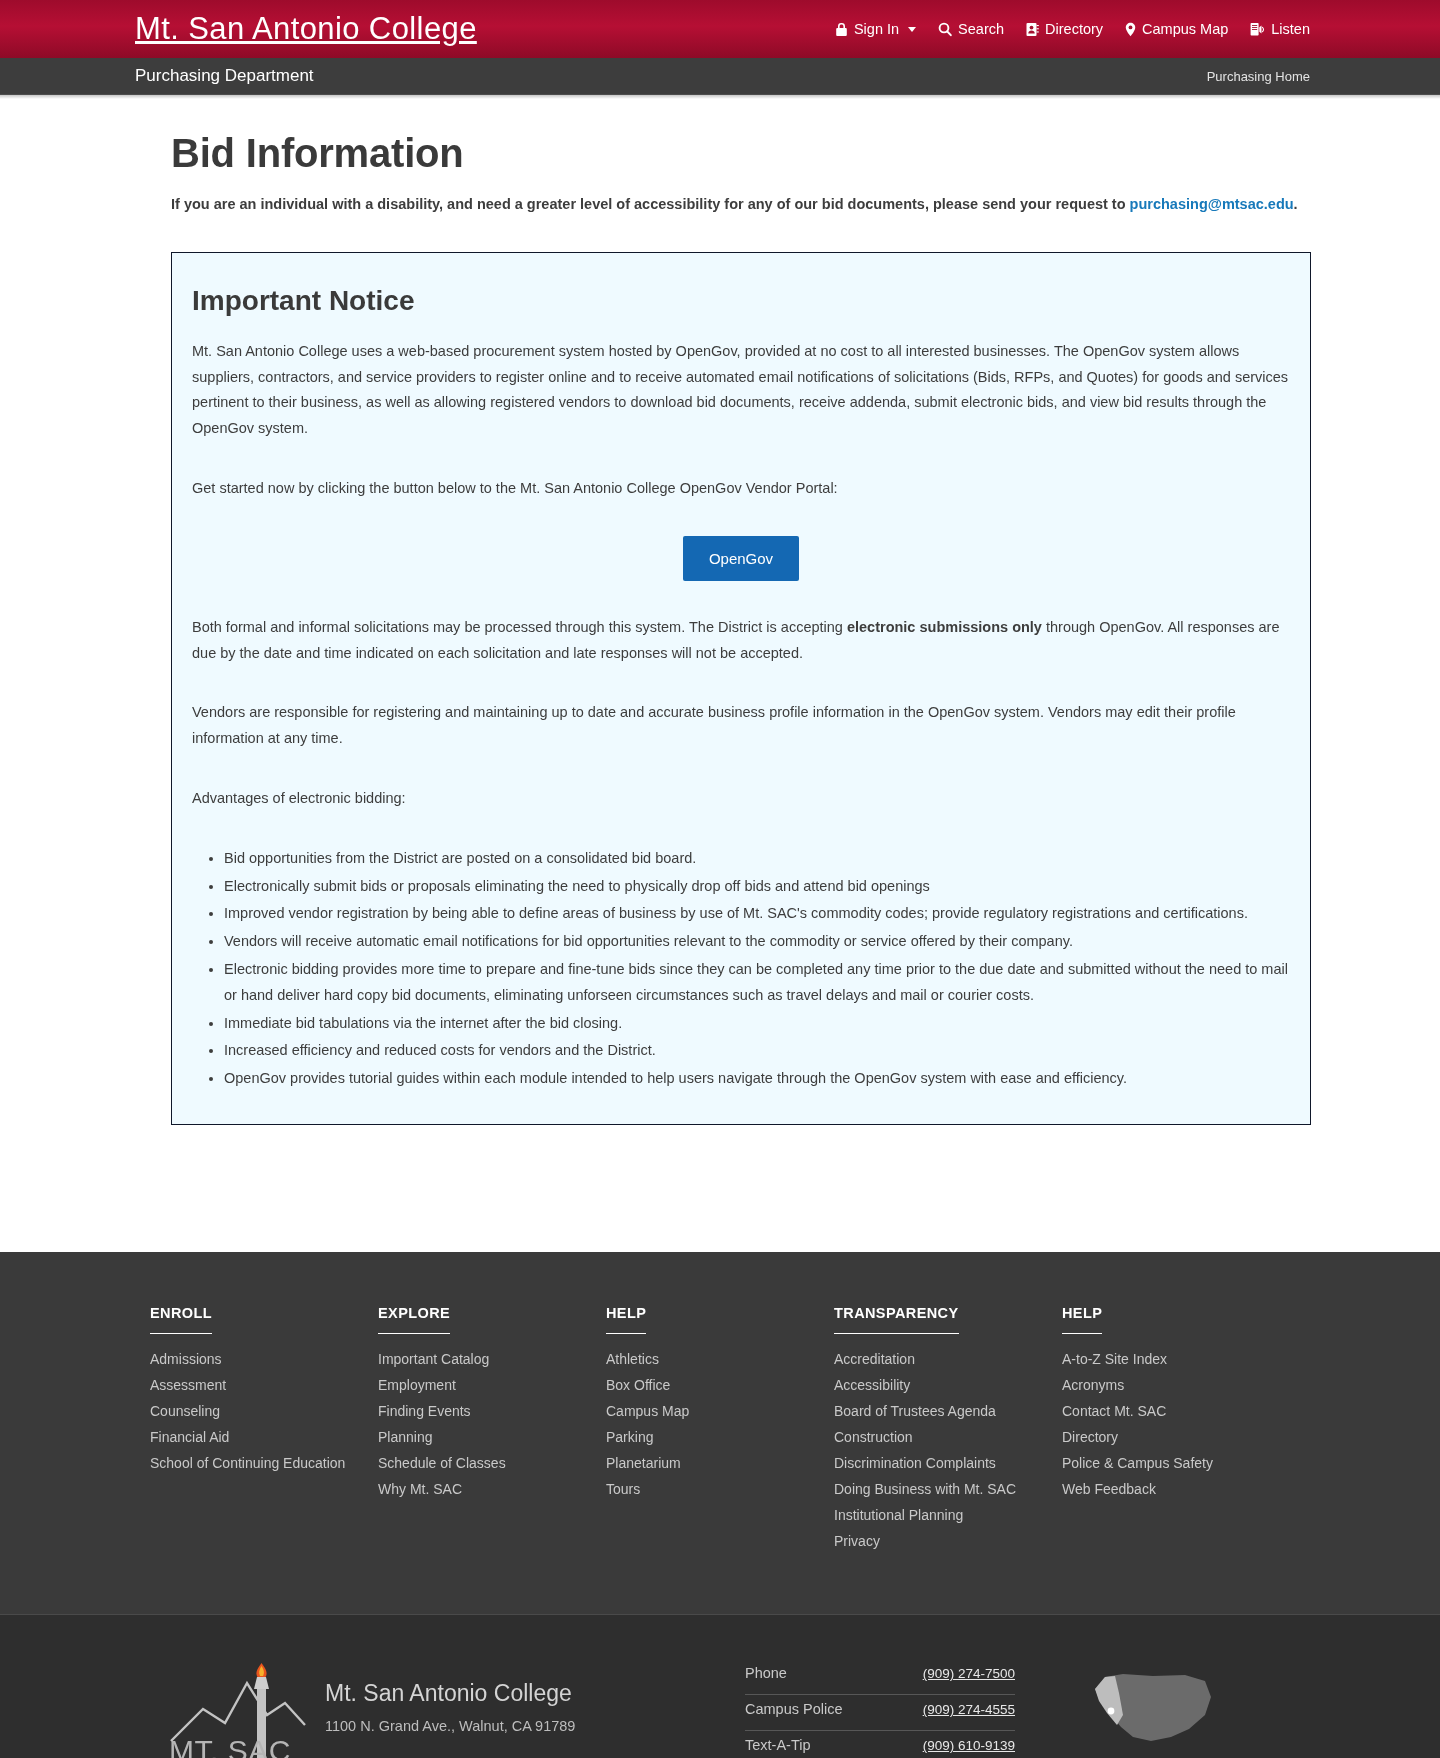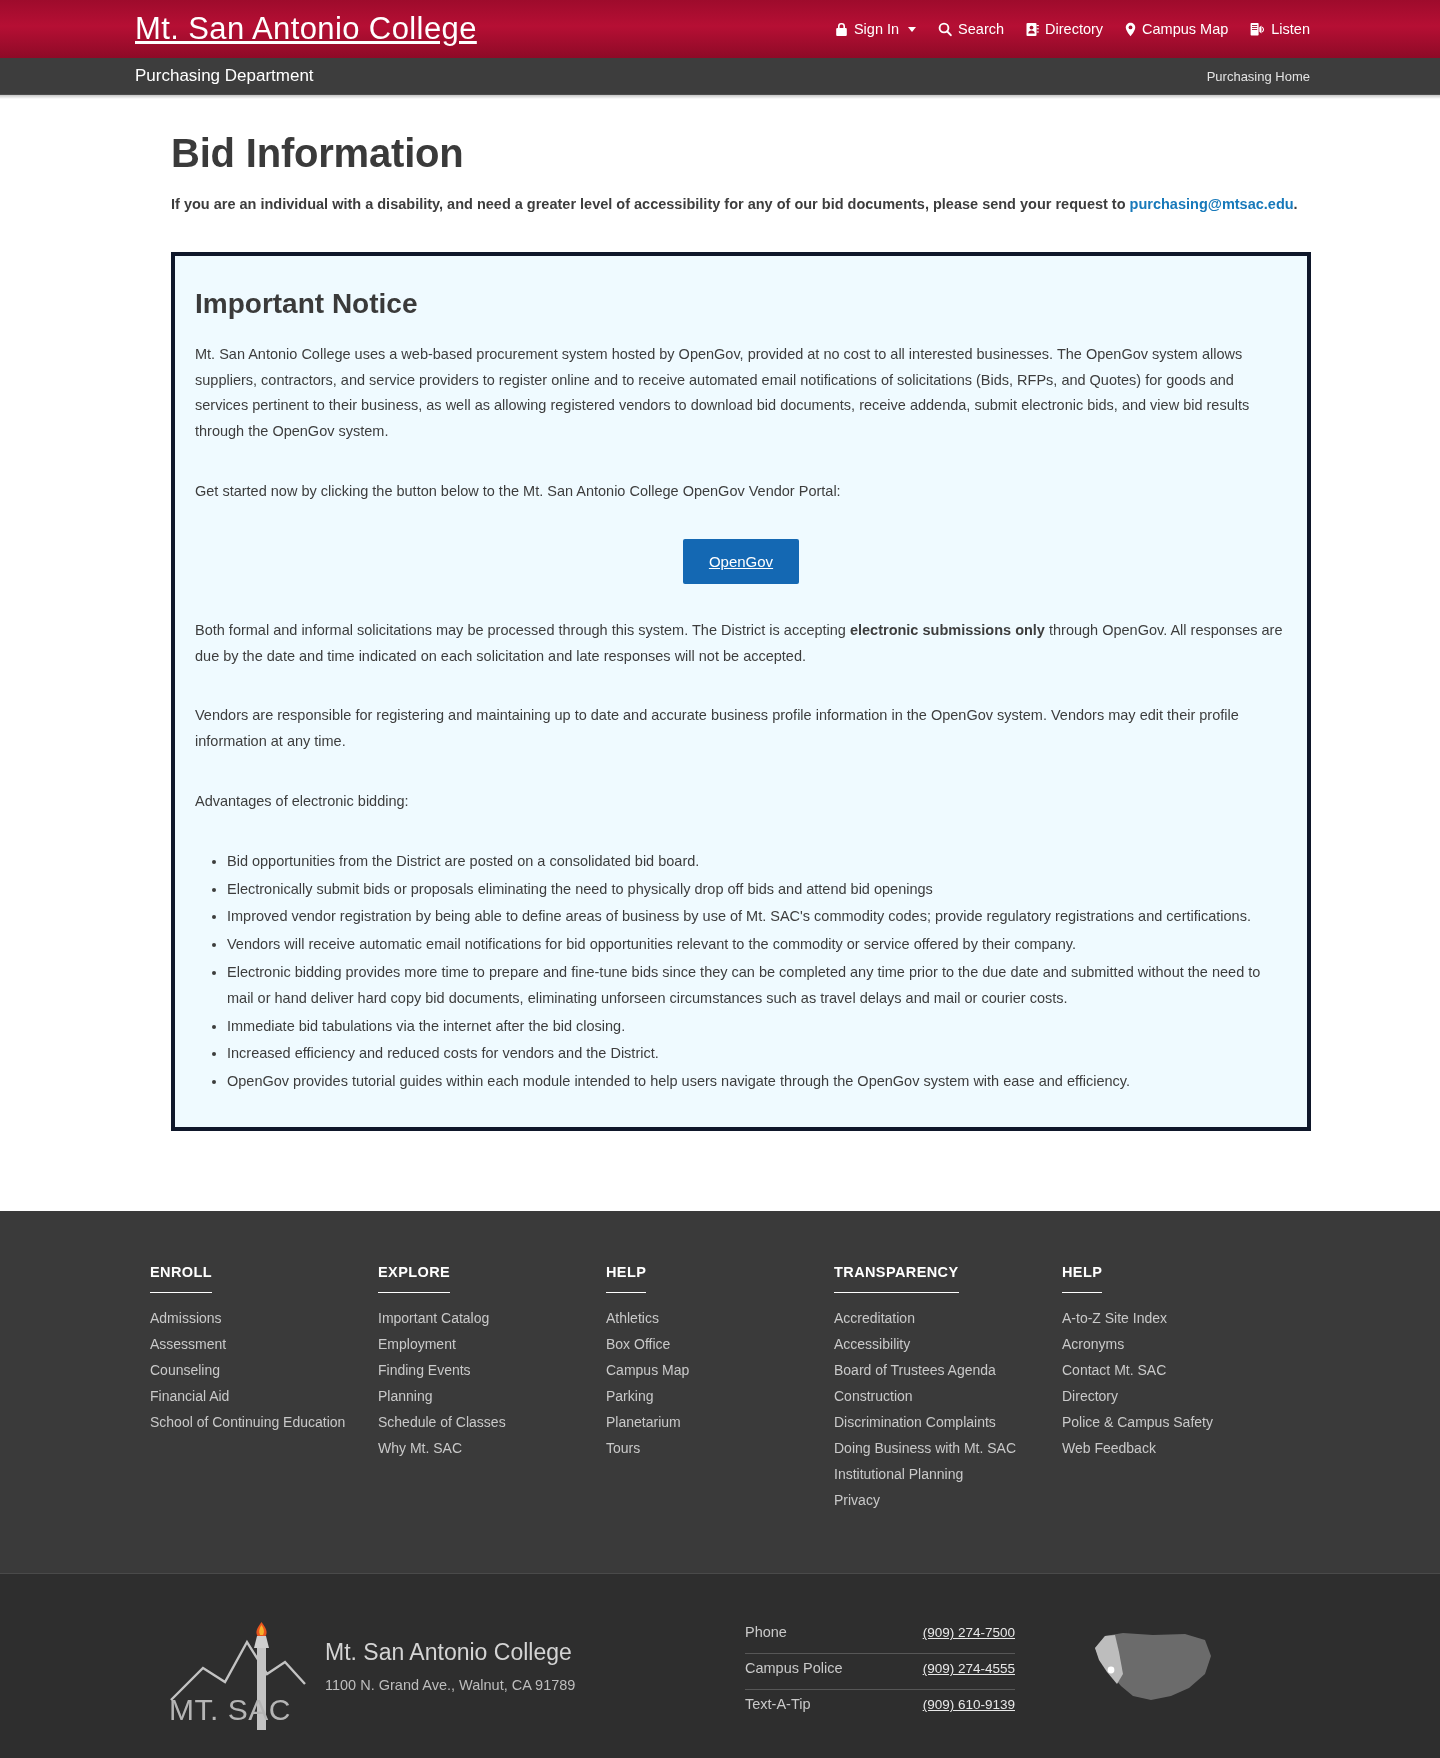--- a/index.html
+++ b/index.html
@@ -81,21 +81,21 @@
     text-decoration:none;
     cursor:pointer;
   }
   .deptbar-shadow{
     height:4px;
     background:linear-gradient(180deg,rgba(0,0,0,.22),rgba(0,0,0,0));
   }
 
   
   .main{
-    padding:0 0 40px 0;
+    padding:0 0 87px 0;
     background:#fff;
     margin-left:42px;
   }
   .container{
     width:1170px;
     margin:0 auto;
     padding:0 15px;
   }
   h1.page-title{
     font-size:40px;
@@ -111,21 +111,21 @@
     line-height:1.5;
     margin:0 0 36px 0;
   }
   .disability-note a{
     color:#1779ba;
     text-decoration:none;
   }
 
   
   .notice{
-    border:4px solid #0f172a;
+    border:1px solid #0f172a;
     background:#effaff;
     padding:26px 20px 30px 20px;
     margin:0 0 40px 0;
   }
   .notice h2{
     font-size:28px;
     font-weight:700;
     color:#3a3a3a;
     margin:6px 0 22px 0;
   }
@@ -145,21 +145,20 @@
   .btn-opengov{
     background:#1468b3;
     color:#ffffff;
     font-size:15px;
     border:none;
     border-radius:2px;
     padding:15px 26px;
     cursor:pointer;
     font-family:"Liberation Sans", sans-serif;
     line-height:1;
-    text-decoration:underline;
   }
 
   .notice ul{
     margin:0;
     padding-left:32px;
     list-style:disc;
   }
   .notice ul li{
     font-size:14.5px;
     line-height:1.78;

